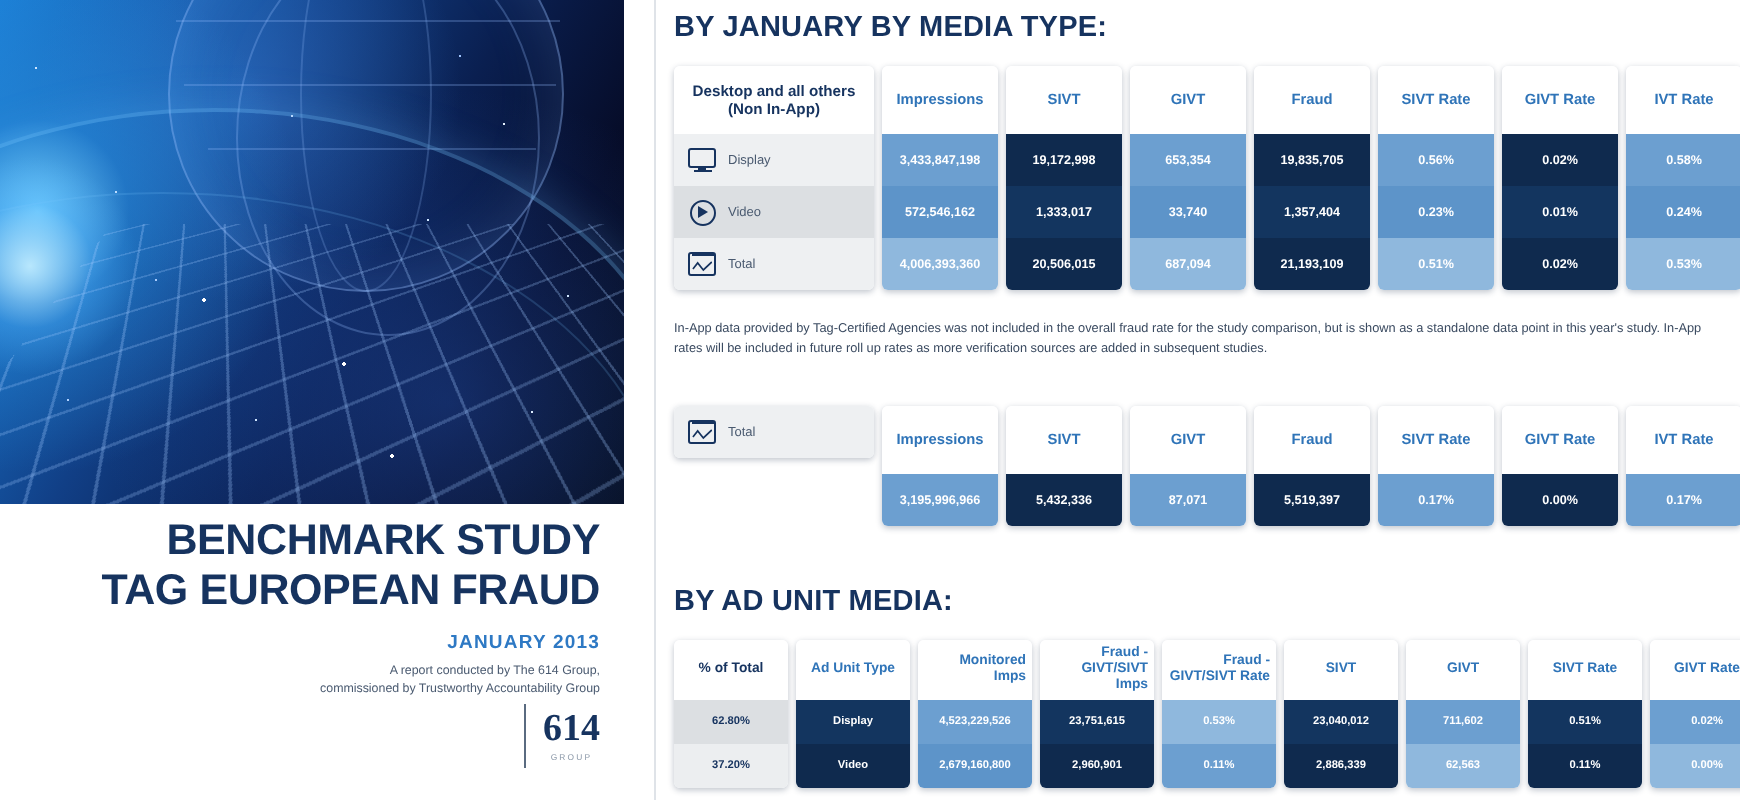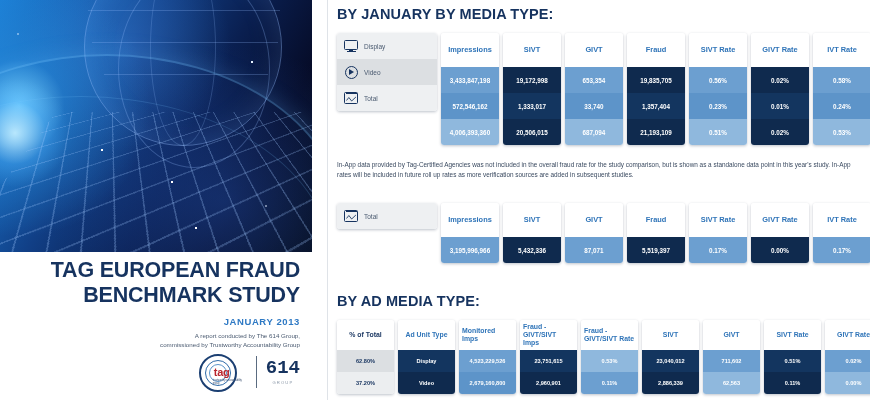--- a/index.html
+++ b/index.html
@@ -86,39 +86,39 @@
   .logos{position:absolute;left:0;top:352px;width:312px;display:flex;justify-content:flex-end;align-items:center;padding-right:12px;box-sizing:border-box;gap:9px;}
   .tag-logo{position:relative;width:48px;height:40px;}
   .tag-rings{position:absolute;left:0;top:2px;width:38px;height:38px;border-radius:50%;
      border:2px solid #1b3f72;box-sizing:border-box;}
   .tag-rings:after{content:"";position:absolute;left:4px;top:4px;right:4px;bottom:4px;border-radius:50%;border:1.6px solid #2e6aa8;}
   .tag-rings:before{content:"";position:absolute;left:8px;top:8px;right:8px;bottom:8px;border-radius:50%;border:1.4px solid #5a93c9;}
   .tag-word{position:absolute;left:15px;top:14px;font-size:11px;font-weight:bold;color:#b8242c;letter-spacing:-.3px;}
   .tag-sub{position:absolute;left:14px;top:27px;font-size:2.6px;color:#33496b;line-height:1.25;width:34px;}
   .logo-div{width:1px;height:32px;background:#5a6b80;}
   .six14{display:flex;flex-direction:column;align-items:center;}
-  .six14-num{font-family:Liberation Mono, monospace;font-size:19px;font-weight:bold;color:#16335f;line-height:1;}
+  .six14-num{font-family:Liberation Serif, serif;font-size:19px;font-weight:bold;color:#16335f;line-height:1;}
   .six14-sub{font-size:4.2px;color:#8b98a8;letter-spacing:1.1px;margin-top:2px;}
 
   .vdiv{position:absolute;left:327px;top:0;width:1px;height:400px;background:#dfe3e8;}
 
   
   .right{position:absolute;left:335px;top:0;width:535px;height:400px;}
   .section-head{
     font-size:14.5px;font-weight:bold;color:#16335f;letter-spacing:.1px;margin:0;
   }
 
   .tbl{display:flex;align-items:flex-start;gap:4px;}
   .blk{
     background:#fff;border-radius:3px;
     box-shadow:0 1px 3px rgba(20,40,70,.28);
     overflow:hidden;display:flex;flex-direction:column;
   }
   .blk .hd{
-    background:#ffffff;color:#2f74b8;font-weight:bold;text-align:left;
+    background:#ffffff;color:#2f74b8;font-weight:bold;text-align:right;
     display:flex;align-items:center;justify-content:center;box-sizing:border-box;
   }
   .blk .cel{
     display:flex;align-items:center;justify-content:center;box-sizing:border-box;
     color:#ffffff;font-weight:bold;text-align:center;white-space:nowrap;
   }
   
   .labelblk{background:#fff;border-radius:3px;box-shadow:0 1px 3px rgba(20,40,70,.28);overflow:hidden;}
   .labelblk .lhd{
     display:flex;align-items:center;justify-content:center;text-align:center;
@@ -153,52 +153,48 @@
       <div class="lat" style="left:92px;top:42px;width:186px;"></div>
       <div class="lat" style="left:104px;top:74px;width:164px;"></div>
       <div class="arc"></div>
       <div class="arc2"></div>
       <div class="mesh"></div>
       <div class="dots"></div>
     </div>
 
     <div class="title-block">
       <div class="main-title">
+        <div>BENCHMARK STUDY</div>
         <div>TAG EUROPEAN FRAUD</div>
-        <div>BENCHMARK STUDY</div>
       </div>
       <div class="sub-date">JANUARY 2013</div>
       <div class="sub-credit">
         <div>A report conducted by The 614 Group,</div>
         <div>commissioned by Trustworthy Accountability Group</div>
       </div>
     </div>
 
     <div class="logos">
-      <div class="tag-logo">
-        <div class="tag-rings"></div>
-        <div class="tag-word">tag</div>
-        <div class="tag-sub">trustworthy accountability group</div>
-      </div>
       <div class="logo-div"></div>
       <div class="six14">
         <div class="six14-num">614</div>
         <div class="six14-sub">GROUP</div>
       </div>
     </div>
   </div>
 
   <div class="vdiv"></div>
 
   <div class="right">
 
     <div class="section-head" style="position:absolute;left:2px;top:6px;">BY JANUARY BY MEDIA TYPE:</div>
 
     <div class="tbl" id="t1" style="position:absolute;left:2px;top:33px;">
         <div class="labelblk" style="width: 100px;">
+          <div class="lhd" style="height: 34px; font-size: 7.6px; line-height: 1.2; padding: 0px 6px;">Desktop and all others (Non In-App)</div>
           <div class="lrow" style="height: 26px; background: rgb(238, 240, 242);">
             <span class="ico ico-display">
               <span class="scr"></span>
               <span class="stand"></span>
               <span class="base"></span>
             </span>
             <span class="lt">Display</span>
           </div>
           <div class="lrow" style="height: 26px; background: rgb(220, 223, 226);">
             <span class="ico ico-video">
@@ -300,21 +296,21 @@
         <div class="blk" style="width: 58px;">
           <div class="hd" style="height: 34px; font-size: 7.4px; line-height: 1.15; padding: 0px 3px;">GIVT Rate</div>
           <div class="cel" style="height: 26px; font-size: 6.3px; background: rgb(15, 42, 78);">0.00%</div>
         </div>
         <div class="blk" style="width: 58px;">
           <div class="hd" style="height: 34px; font-size: 7.4px; line-height: 1.15; padding: 0px 3px;">IVT Rate</div>
           <div class="cel" style="height: 26px; font-size: 6.3px; background: rgb(108, 159, 208);">0.17%</div>
         </div>
       </div>
 
-    <div class="section-head" style="position:absolute;left:2px;top:293px;">BY AD MEDIA TYPE:</div>
+    <div class="section-head" style="position:absolute;left:2px;top:293px;">BY AD UNIT MEDIA:</div>
 
     <div class="tbl" id="t3" style="position:absolute;left:2px;top:320px;">
         <div class="blk" style="width: 57px;">
           <div class="hd" style="height: 30px; font-size: 6.9px; line-height: 1.15; padding: 0px 3px; color: rgb(22, 51, 95);">% of Total</div>
           <div class="cel" style="height: 22px; font-size: 5.6px; background: rgb(220, 223, 226); color: rgb(22, 51, 95);">62.80%</div>
           <div class="cel" style="height: 22px; font-size: 5.6px; background: rgb(236, 238, 240); color: rgb(22, 51, 95);">37.20%</div>
         </div>
         <div class="blk" style="width: 57px;">
           <div class="hd" style="height: 30px; font-size: 6.9px; line-height: 1.15; padding: 0px 3px;">Ad Unit Type</div>
           <div class="cel" style="height: 22px; font-size: 5.6px; background: rgb(19, 53, 95);">Display</div>

